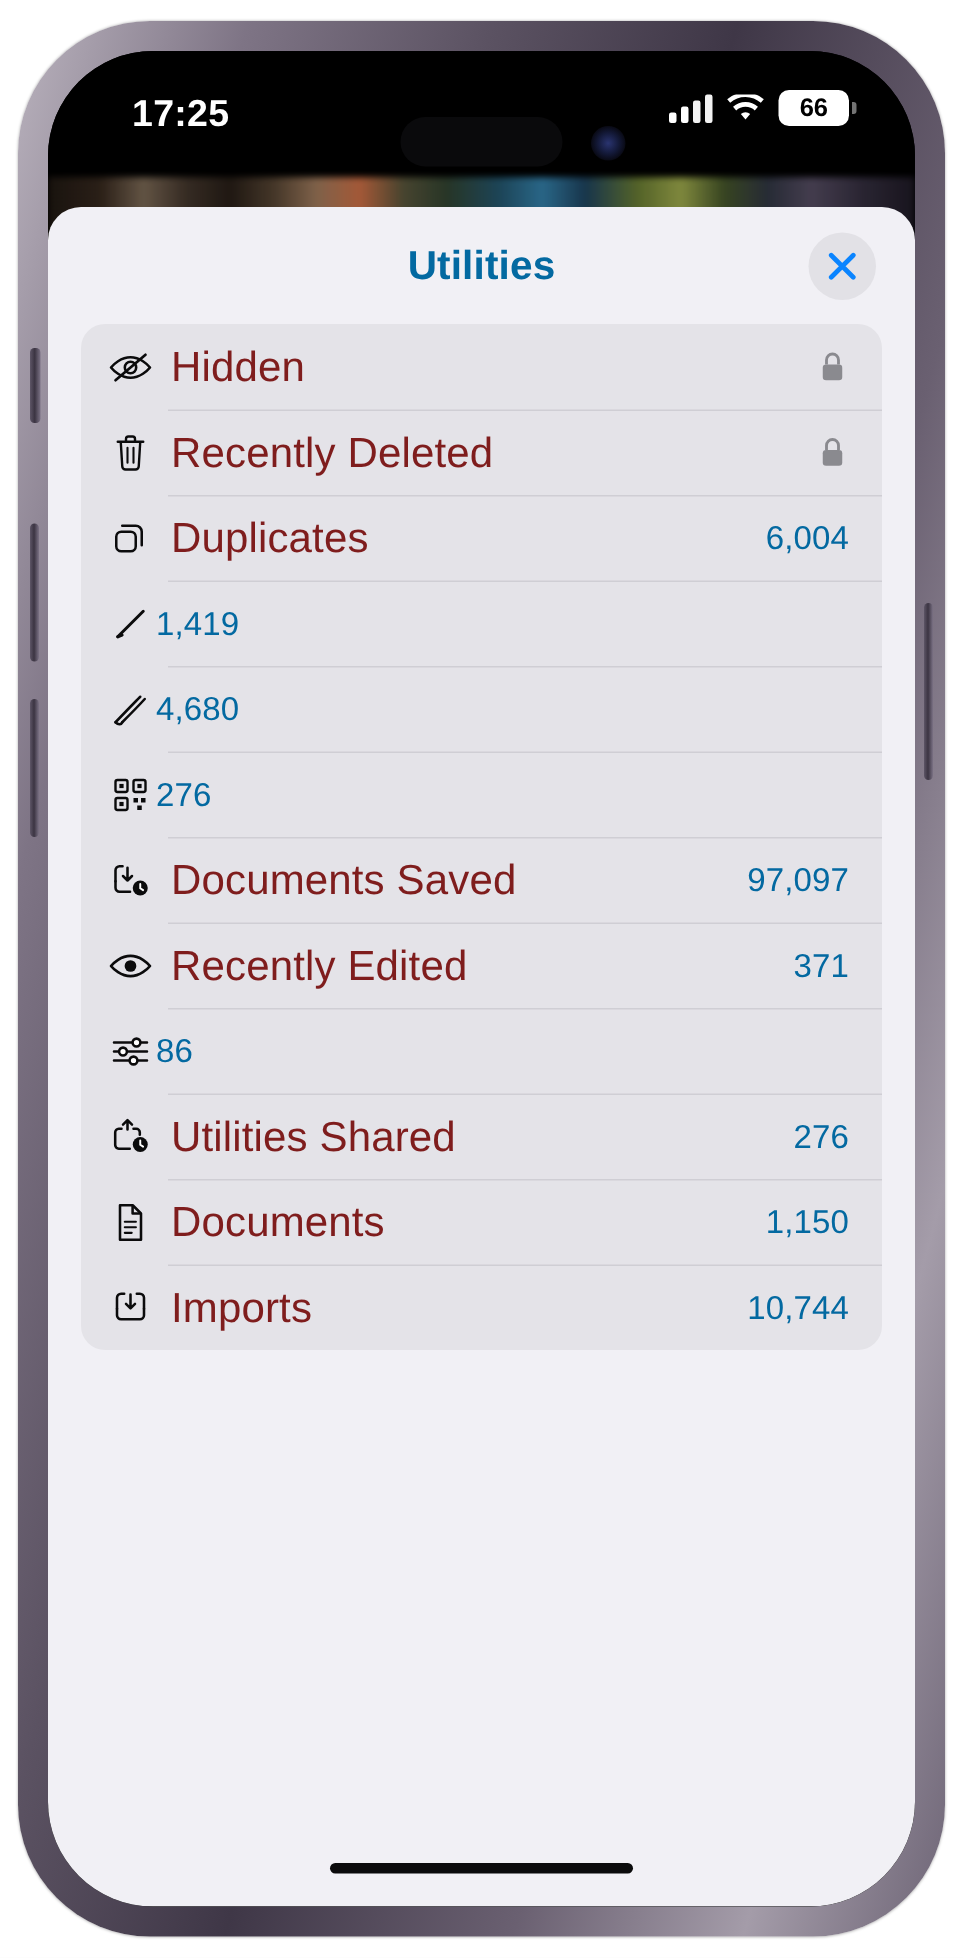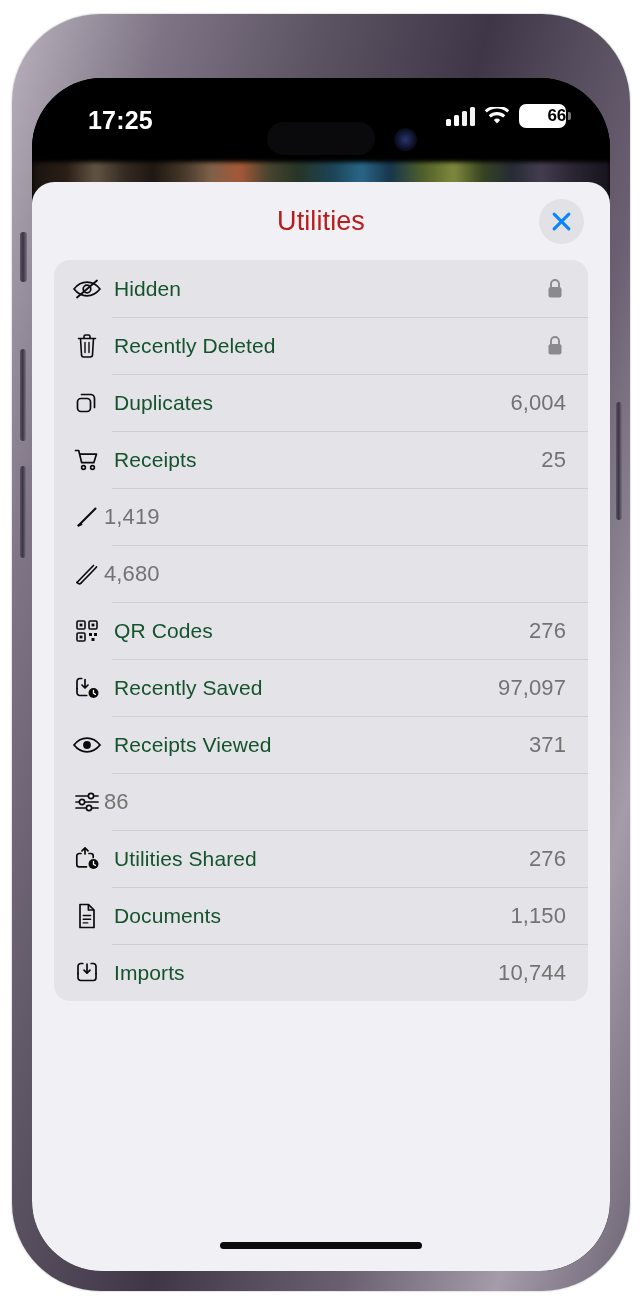--- a/index.html
+++ b/index.html
@@ -20,21 +20,20 @@
     border-radius: 88px;
     background: linear-gradient(105deg,#b9b2bd 0%,#7e7485 16%,#5b5262 33%,#3f3747 50%,#6a6071 70%,#a49ca9 86%,#6e6576 100%);
     box-shadow: 0 0 2px rgba(0,0,0,.35);
   }
   .phone-inner {
     position: absolute;
     left: 20px; top: 20px; right: 20px; bottom: 20px;
     border-radius: 70px;
     background: #000;
     overflow: hidden;
-    margin-top: 44px;
   }
 
   
   .btn-side { position: absolute; background: linear-gradient(90deg,#5d5566,#3b3442 45%,#7b7285); border-radius: 3px; }
   .btn-action { left: 8px; top: 218px; width: 7px; height: 50px; }
   .btn-volup  { left: 8px; top: 335px; width: 6px; height: 92px; }
   .btn-voldn  { left: 8px; top: 452px; width: 6px; height: 92px; }
   .btn-power  { right: 8px; top: 388px; width: 6px; height: 118px; }
 
   
@@ -76,39 +75,39 @@
   .status-right { position: absolute; right: 44px; top: 26px; display: flex; align-items: center; gap: 9px; }
   .sig-bars { display: flex; align-items: flex-end; gap: 3px; height: 19px; }
   .sig-bars i { display: block; width: 5px; background: #fff; border-radius: 1.5px; }
   .sig-bars i:nth-child(1) { height: 7px; }
   .sig-bars i:nth-child(2) { height: 11px; }
   .sig-bars i:nth-child(3) { height: 15px; opacity: .95; }
   .sig-bars i:nth-child(4) { height: 19px; opacity: .95; }
   .wifi-icon { width: 26px; height: 19px; }
   .battery {
     position: relative; width: 47px; height: 24px; border-radius: 7px;
-    background: #fff; display: flex; align-items: center; justify-content: flex-end;
+    background: #fff; display: flex; align-items: center; justify-content: center;
   }
   .battery::after {
     content: ""; position: absolute; right: -5px; top: 8px;
     width: 3px; height: 8px; border-radius: 0 2px 2px 0; background: rgba(255,255,255,.45);
   }
   .battery span { color: #000; font-size: 17px; font-weight: 700; letter-spacing: -.2px; }
 
   
   .sheet {
     position: absolute; left: 0; right: 0; top: 104px; bottom: 0;
     background: #F1F0F5;
     border-radius: 22px 22px 0 0;
     z-index: 5;
   }
   .sheet-header { position: relative; height: 78px; }
   .sheet-title {
     position: absolute; left: 0; right: 0; top: 24px;
-    text-align: center; font-size: 27px; font-weight: 400; color: #b91c1c;
+    text-align: center; font-size: 27px; font-weight: 700; color: #0369a1;
     letter-spacing: .1px;
   }
   .close-btn {
     position: absolute; right: 26px; top: 17px;
     width: 45px; height: 45px; border-radius: 50%;
     background: #E2E1E6; border: none; cursor: pointer;
     display: flex; align-items: center; justify-content: center;
   }
   .close-btn svg { width: 21px; height: 21px; }
 
@@ -128,23 +127,23 @@
     height: 1px; background: #CFCED4;
   }
   .row-icon {
     width: 34px; min-width: 34px; height: 30px;
     display: flex; align-items: center; justify-content: center;
     color: #0b0b0c;
   }
   .row-icon svg { display: block; }
   .row-label {
     flex: 1; margin-left: 10px;
-    font-size: 21px; color: #14532d; letter-spacing: .1px;
-  }
-  .row-count { font-size: 22px; color: #737373; letter-spacing: .1px; }
+    font-size: 28px; color: #7f1d1d; letter-spacing: .1px;
+  }
+  .row-count { font-size: 22px; color: #0369a1; letter-spacing: .1px; }
   .row-lock { display: flex; align-items: center; justify-content: center; width: 22px; }
 
   
   .annotation {
     position: absolute; left: 10px; right: 10px; top: -10px; height: 77px;
     border: 7px solid #F4303C; border-radius: 22px;
     pointer-events: none; z-index: 8;
   }
   .row-wrap { position: relative; }
 
@@ -243,31 +242,20 @@
               <span class="row-icon">
                 <svg width="24" height="24" viewBox="0 0 24 24">
                   <path d="M6.5 3.5h9a4 4 0 0 1 4 4v9" fill="none" stroke="#0b0b0c" stroke-width="1.7" stroke-linecap="round"></path>
                   <rect x="2.5" y="7.5" width="13" height="13" rx="3.4" fill="none" stroke="#0b0b0c" stroke-width="1.7"></rect>
                 </svg>
               </span>
               <span class="row-label">Duplicates</span>
               <span class="row-count">6,004</span>
             </div>
 
-            <div class="row">
-              <span class="row-icon">
-                <svg width="26" height="24" viewBox="0 0 26 24">
-                  <path d="M1.5 2.5h3.2l3 12.2h12.1l2.7-8.6H6.2" fill="none" stroke="#0b0b0c" stroke-width="1.7" stroke-linecap="round" stroke-linejoin="round"></path>
-                  <circle cx="9.5" cy="19.5" r="1.9" fill="none" stroke="#0b0b0c" stroke-width="1.6"></circle>
-                  <circle cx="18.5" cy="19.5" r="1.9" fill="none" stroke="#0b0b0c" stroke-width="1.6"></circle>
-                </svg>
-              </span>
-              <span class="row-label">Receipts</span>
-              <span class="row-count">25</span>
-            </div>
 
             <div class="row">
               <span class="row-icon">
                 <svg width="24" height="24" viewBox="0 0 24 24">
                   <path d="M3.5 20.5 L20.5 3.5" stroke="#0b0b0c" stroke-width="2" stroke-linecap="round"></path>
                   <path d="M3.5 20.5 L6.4 19.4" stroke="#0b0b0c" stroke-width="2" stroke-linecap="round"></path>
                 </svg>
               </span>
               <span class="row-count">1,419</span>
             </div>
@@ -290,46 +278,45 @@
                   <rect x="14" y="2" width="8" height="8" rx="1.3" fill="none" stroke="#0b0b0c" stroke-width="1.6"></rect>
                   <rect x="2" y="14" width="8" height="8" rx="1.3" fill="none" stroke="#0b0b0c" stroke-width="1.6"></rect>
                   <rect x="4.6" y="4.6" width="2.8" height="2.8" fill="#0b0b0c"></rect>
                   <rect x="16.6" y="4.6" width="2.8" height="2.8" fill="#0b0b0c"></rect>
                   <rect x="4.6" y="16.6" width="2.8" height="2.8" fill="#0b0b0c"></rect>
                   <rect x="14" y="14" width="3" height="3" fill="#0b0b0c"></rect>
                   <rect x="19" y="14" width="3" height="3" fill="#0b0b0c"></rect>
                   <rect x="16.5" y="19" width="3" height="3" fill="#0b0b0c"></rect>
                 </svg>
               </span>
-              <span class="row-label">QR Codes</span>
               <span class="row-count">276</span>
             </div>
 
             <div class="row">
               <span class="row-icon">
                 <svg width="26" height="25" viewBox="0 0 26 25">
                   <path d="M3 13.5v4.3A2.7 2.7 0 0 0 5.7 20.5h7" fill="none" stroke="#0b0b0c" stroke-width="1.7" stroke-linecap="round"></path>
                   <path d="M3 13.5V6.2A2.7 2.7 0 0 1 5.7 3.5h2" fill="none" stroke="#0b0b0c" stroke-width="1.7" stroke-linecap="round"></path>
                   <path d="M11 4.5v8.5M11 13l-3-3M11 13l3-3" fill="none" stroke="#0b0b0c" stroke-width="1.7" stroke-linecap="round" stroke-linejoin="round"></path>
                   <circle cx="19.5" cy="18" r="5" fill="#0b0b0c"></circle>
                   <path d="M19.5 15.3v2.9l1.9 1.2" stroke="#fff" stroke-width="1.3" fill="none" stroke-linecap="round"></path>
                 </svg>
               </span>
-              <span class="row-label">Recently Saved</span>
+              <span class="row-label">Documents Saved</span>
               <span class="row-count">97,097</span>
             </div>
 
             <div class="row">
               <span class="row-icon">
                 <svg width="28" height="20" viewBox="0 0 28 20">
                   <path d="M14 3.2C7.6 3.2 2.6 8 1 10c1.6 2 6.6 6.8 13 6.8S25.4 12 27 10c-1.6-2-6.6-6.8-13-6.8z" fill="none" stroke="#0b0b0c" stroke-width="1.8"></path>
                   <circle cx="14" cy="10" r="3.9" fill="#0b0b0c"></circle>
                 </svg>
               </span>
-              <span class="row-label">Receipts Viewed</span>
+              <span class="row-label">Recently Edited</span>
               <span class="row-count">371</span>
             </div>
 
             <div class="row">
               <span class="row-icon">
                 <svg width="26" height="22" viewBox="0 0 26 22">
                   <path d="M2 5h22M2 11h22M2 17h22" stroke="#0b0b0c" stroke-width="1.7" stroke-linecap="round"></path>
                   <circle cx="17" cy="5" r="2.6" fill="#fff" stroke="#0b0b0c" stroke-width="1.7"></circle>
                   <circle cx="8" cy="11" r="2.6" fill="#fff" stroke="#0b0b0c" stroke-width="1.7"></circle>
                   <circle cx="15" cy="17" r="2.6" fill="#fff" stroke="#0b0b0c" stroke-width="1.7"></circle>

